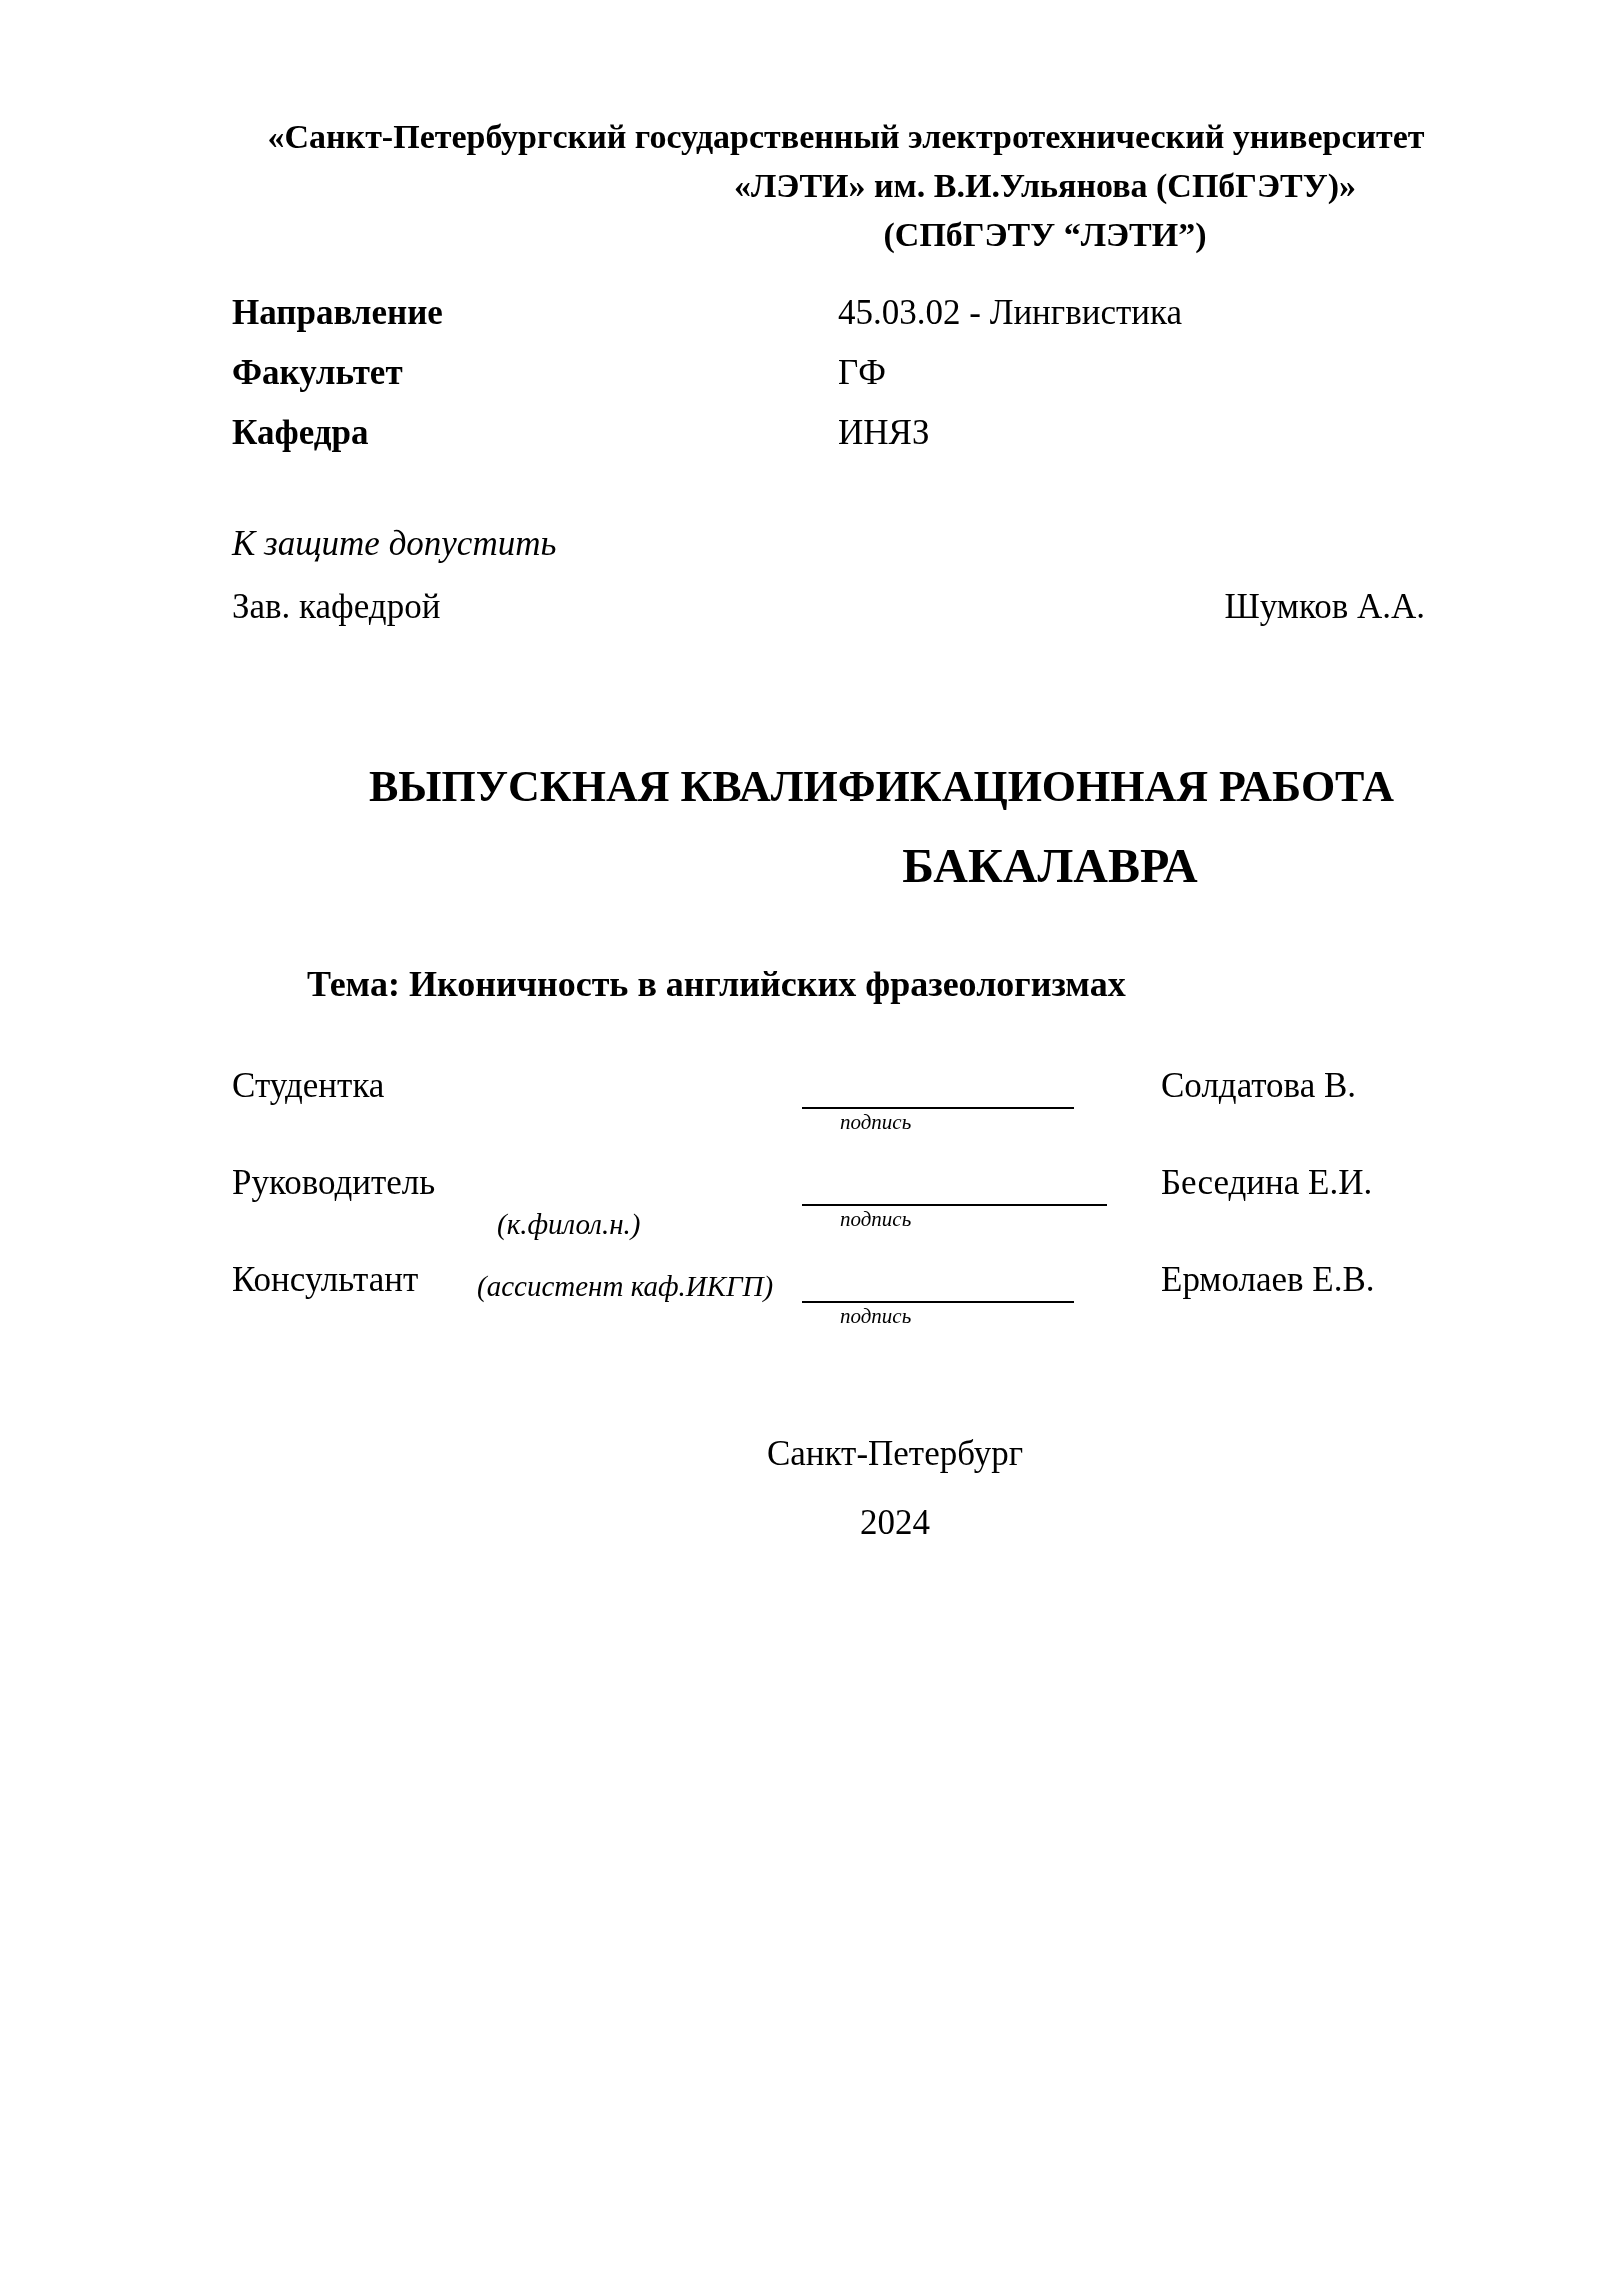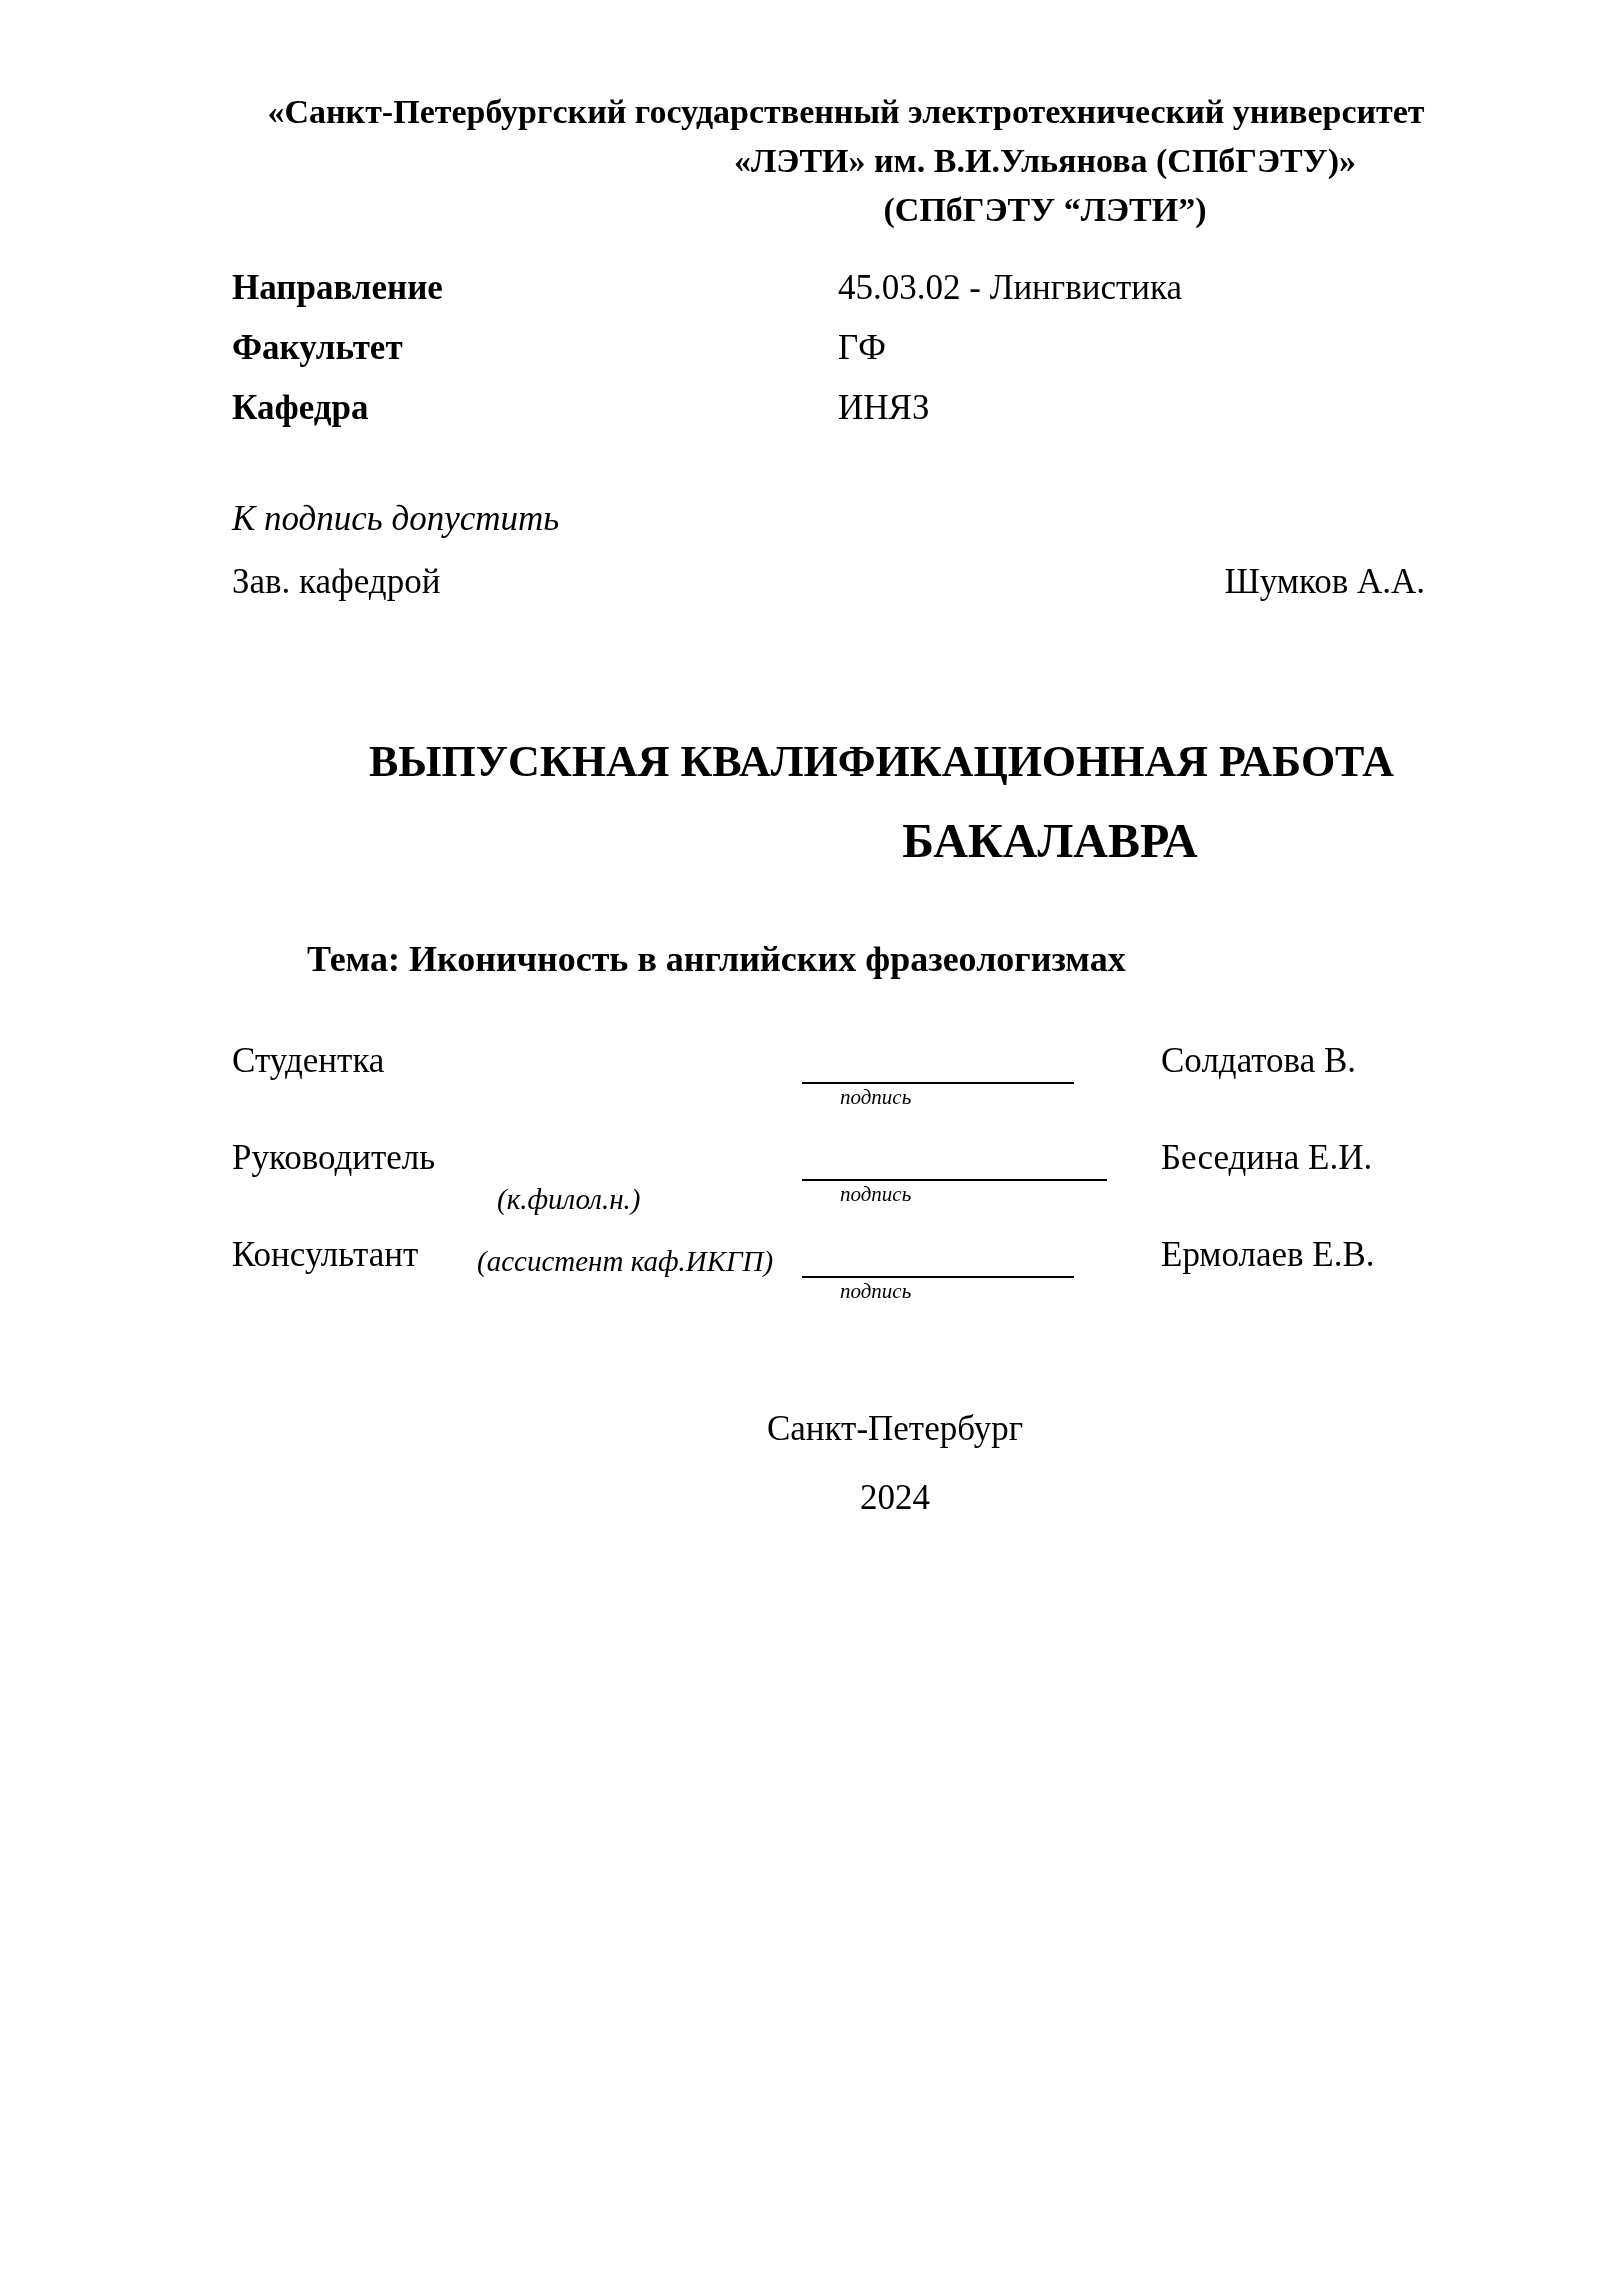--- a/index.html
+++ b/index.html
@@ -8,21 +8,21 @@
     background: #ffffff;
   }
   .page {
     position: relative;
     width: 1623px;
     height: 1918px;
     background: #ffffff;
     color: #000000;
     font-family: "Liberation Serif", "DejaVu Serif", serif;
     box-sizing: border-box;
-    padding: 87px 163px 0 232px;
+    padding: 112px 163px 0 232px;
     overflow: hidden;
   }
 
   
   .hdr-line {
     font-weight: bold;
     font-size: 34px;
     line-height: 49px;
     text-align: center;
     white-space: nowrap;
@@ -177,21 +177,21 @@
       <div class="info-label">Факультет</div>
       <div class="info-value">ГФ</div>
     </div>
     <div class="info-row">
       <div class="info-label">Кафедра</div>
       <div class="info-value">ИНЯЗ</div>
     </div>
   </div>
 
   <div class="admission">
-    <div class="admit-note">К подпись допустить</div>
+    <div class="admit-note">К защите допустить</div>
     <div class="head-row">
       <div>Зав. кафедрой</div>
       <div class="head-name">Шумков А.А.</div>
     </div>
   </div>
 
   <div>
     <div class="title1">ВЫПУСКНАЯ КВАЛИФИКАЦИОННАЯ РАБОТА</div>
     <div class="title2">БАКАЛАВРА</div>
   </div>

